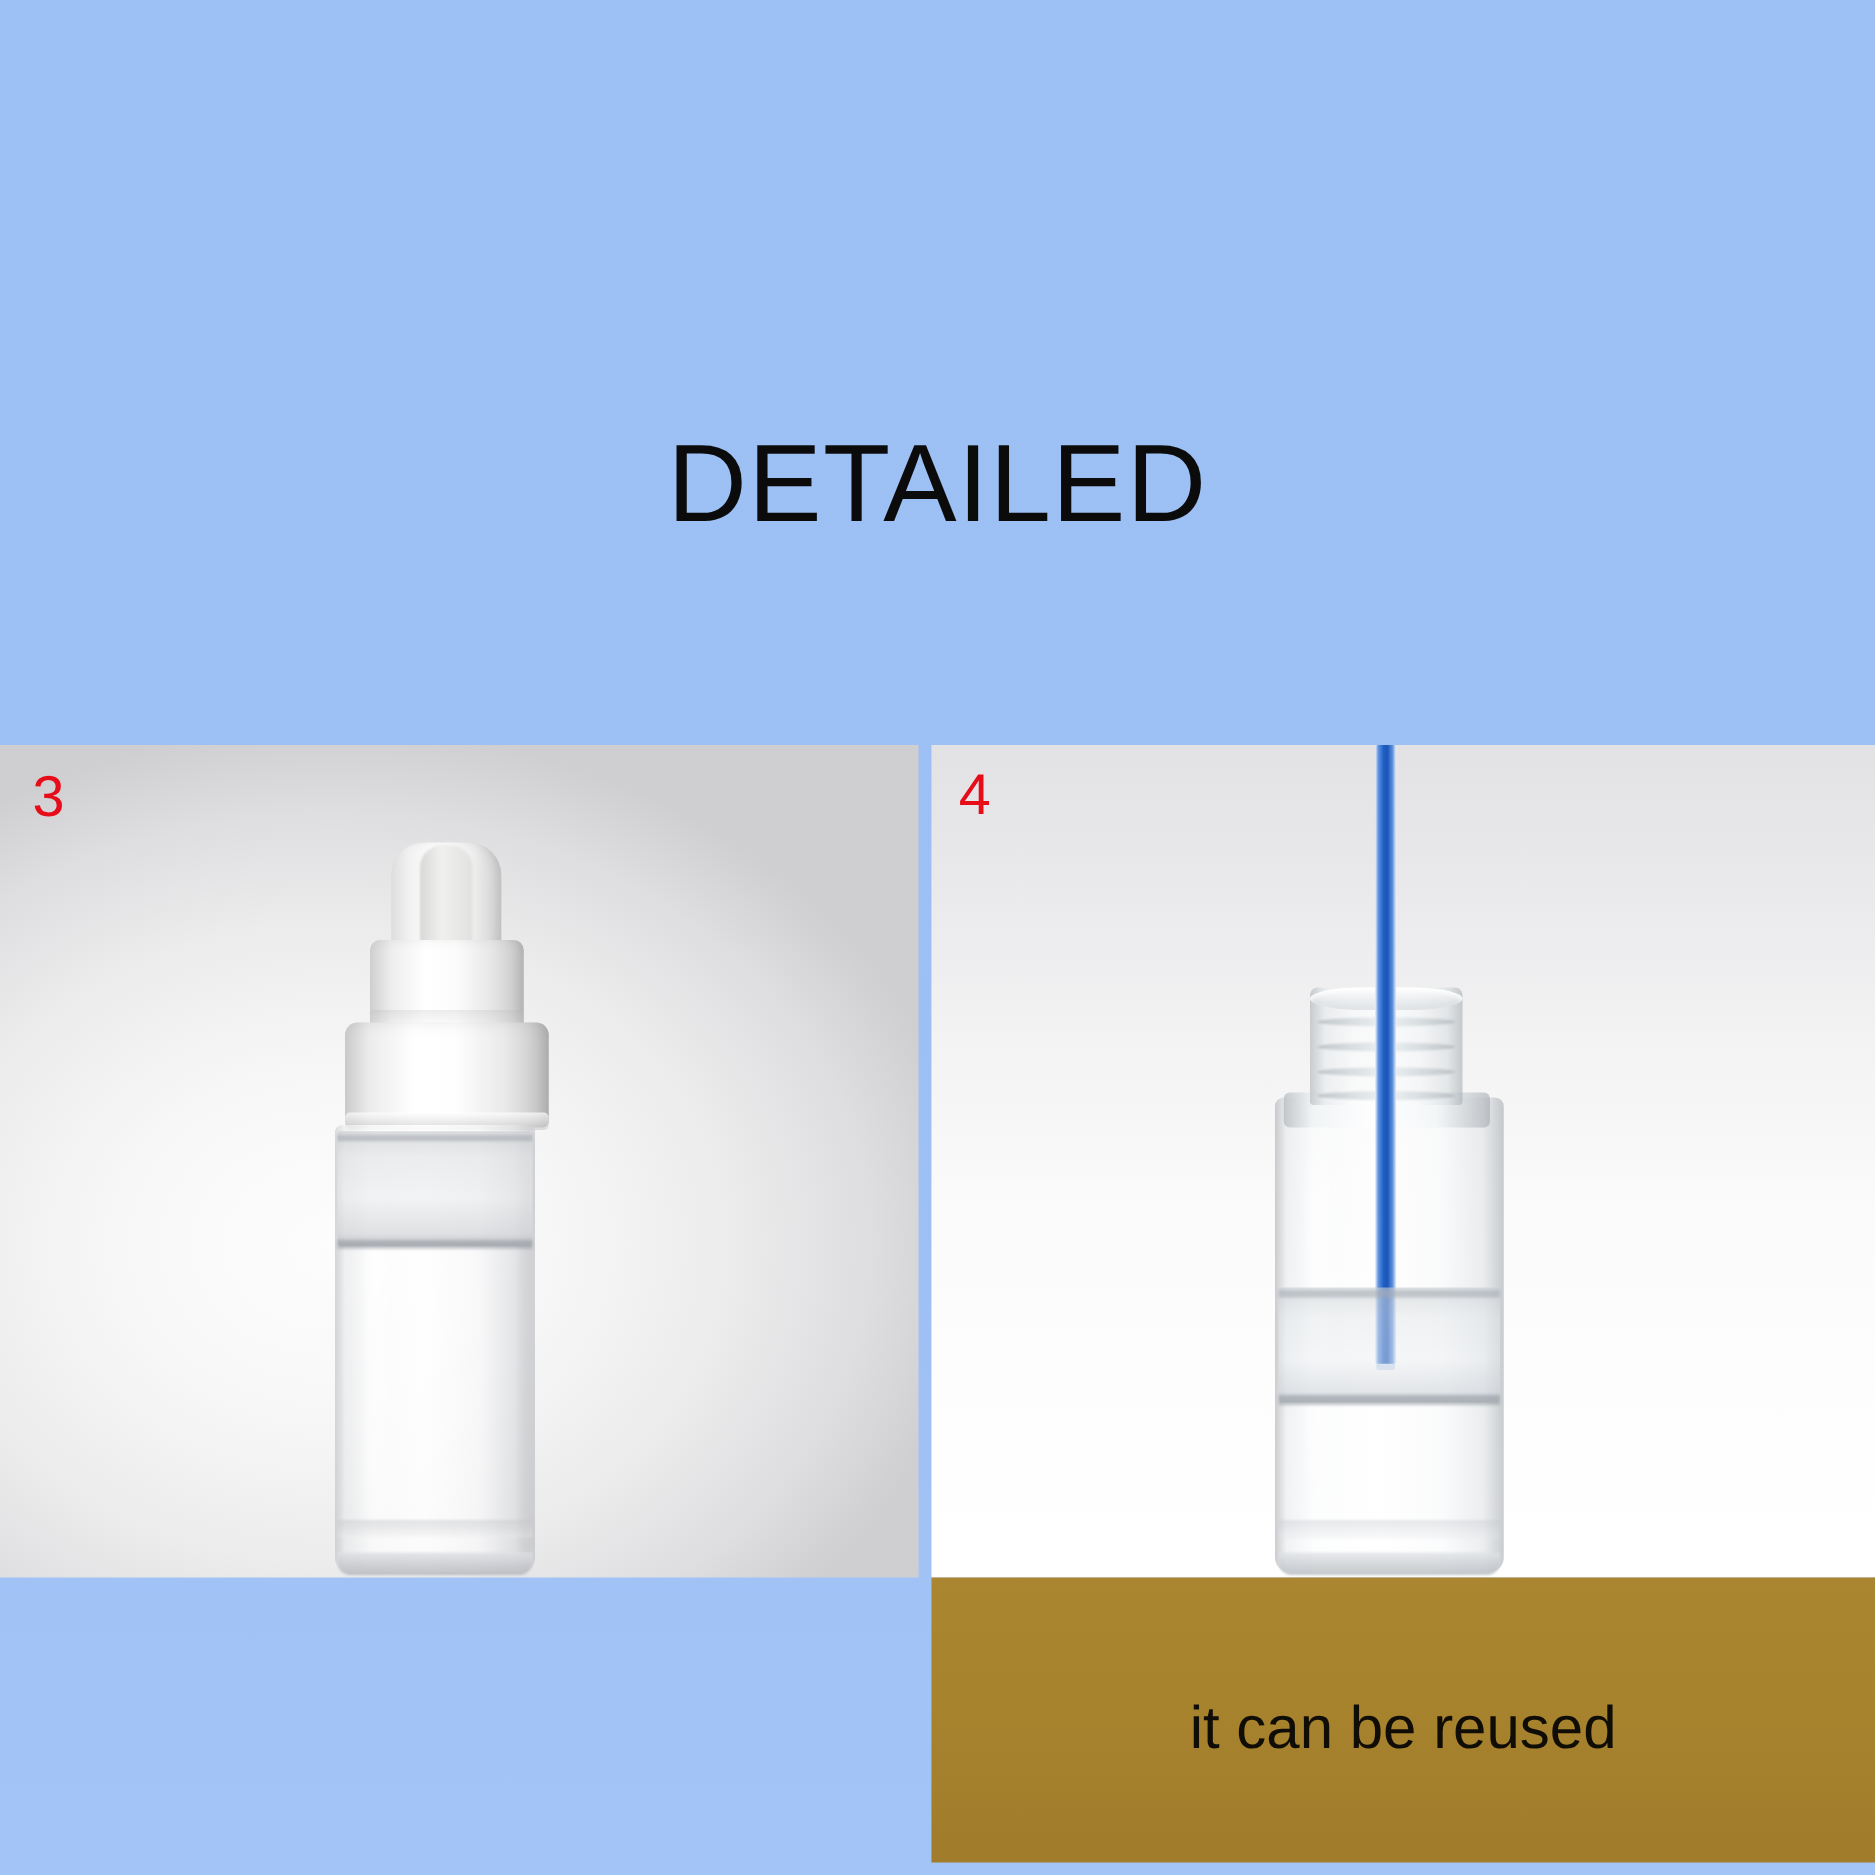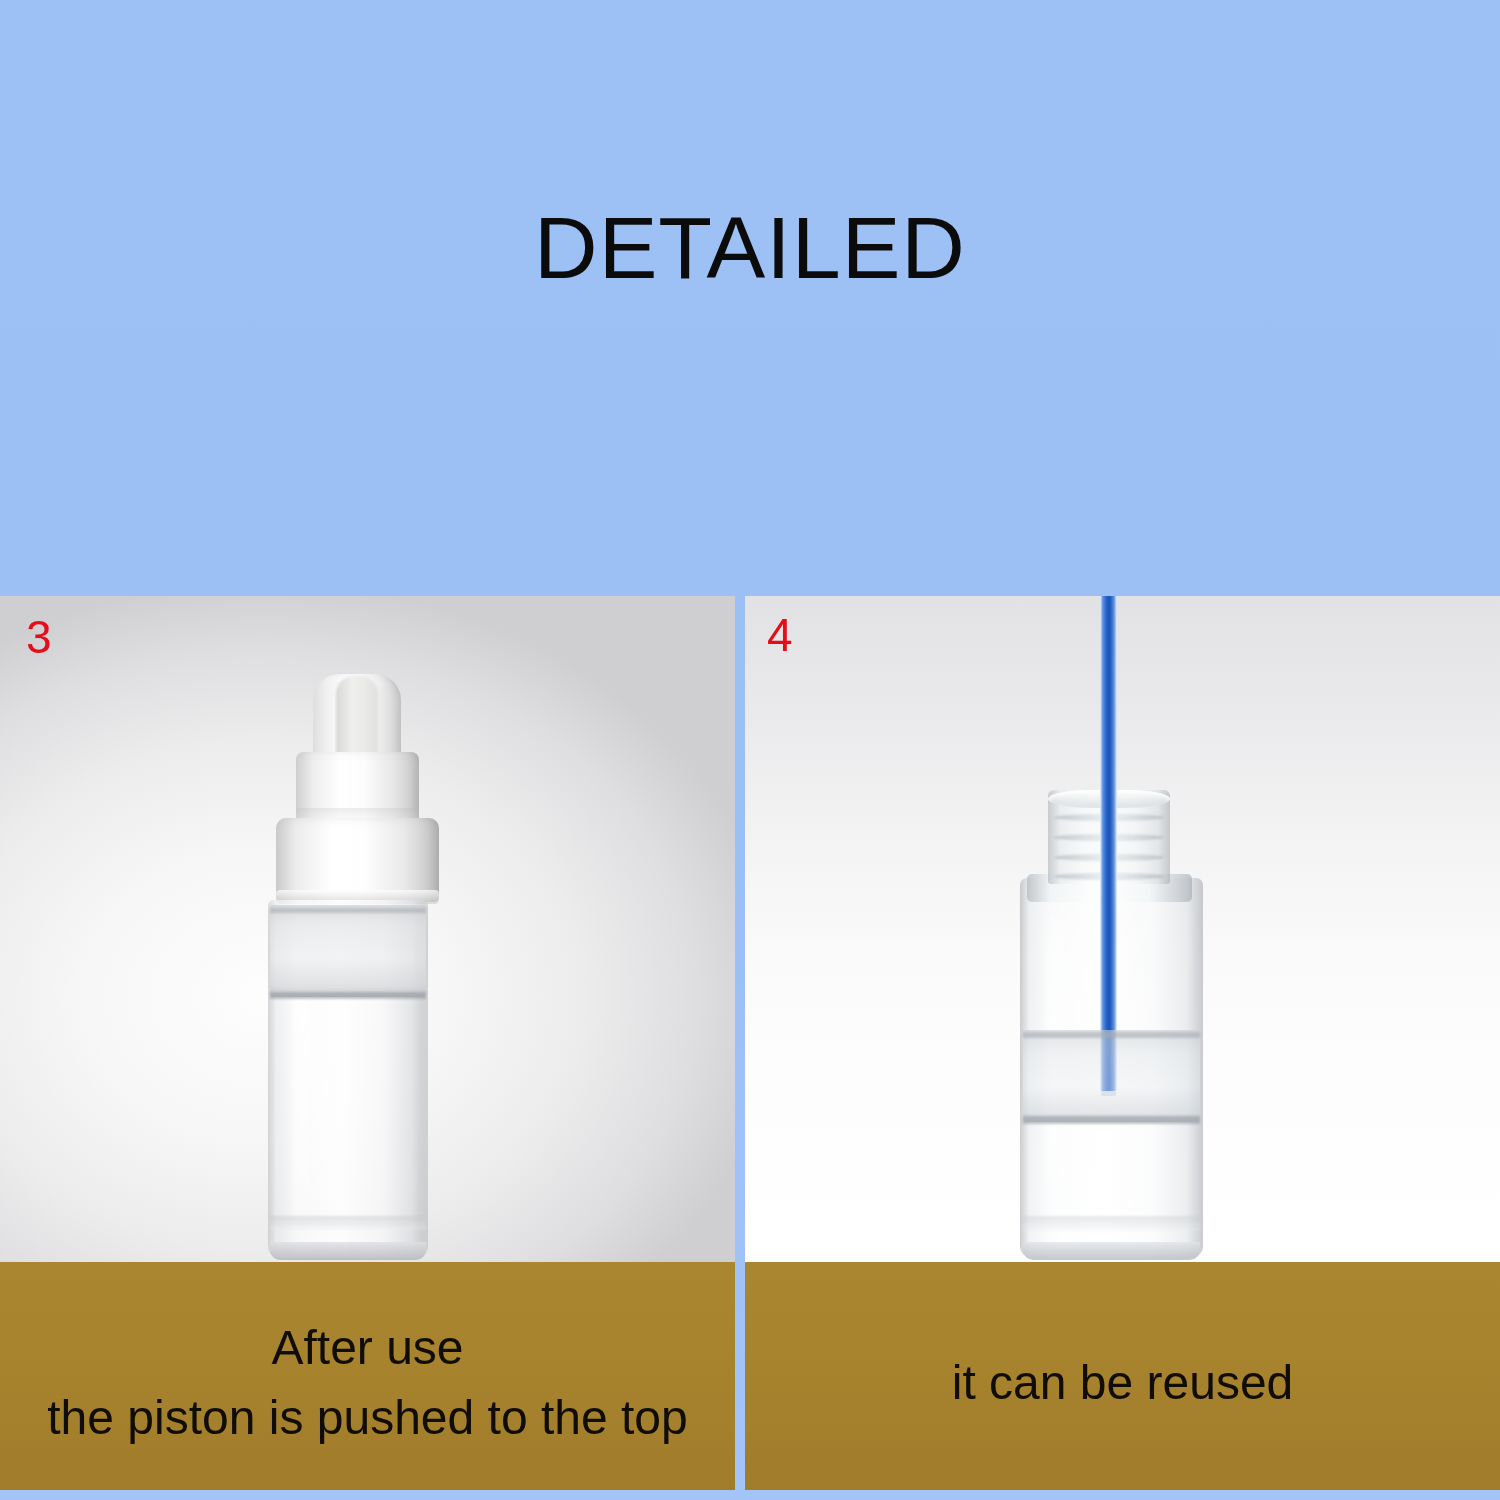--- a/index.html
+++ b/index.html
@@ -22,21 +22,21 @@
   
   .header {
     position: absolute;
     left: 0;
     top: 0;
     width: 1500px;
     height: 596px;
     display: flex;
     flex-direction: column;
     align-items: center;
-    justify-content: flex-start;
+    justify-content: center;
     padding-top: 178px;
     box-sizing: border-box;
   }
   .header-line {
     color: #0b0b0b;
     font-size: 88px;
     line-height: 140px;
     letter-spacing: 1px;
     font-weight: 400;
     white-space: nowrap;
@@ -416,24 +416,20 @@
           <div class="l-highlight"></div>
           <div class="l-piston"></div>
           <div class="l-piston-top-line"></div>
           <div class="l-piston-bottom-line"></div>
           <div class="l-body-bottom-ring"></div>
           <div class="l-base"></div>
         </div>
 
       </div>
 
-      <div class="caption">
-        <div class="caption-line">After use</div>
-        <div class="caption-line">the piston is pushed to the top</div>
-      </div>
 
     </div>
 
     <div class="panel right">
 
       <div class="photo right-photo">
 
         <div class="step-number">4</div>
 
         <div class="bottle-right">

